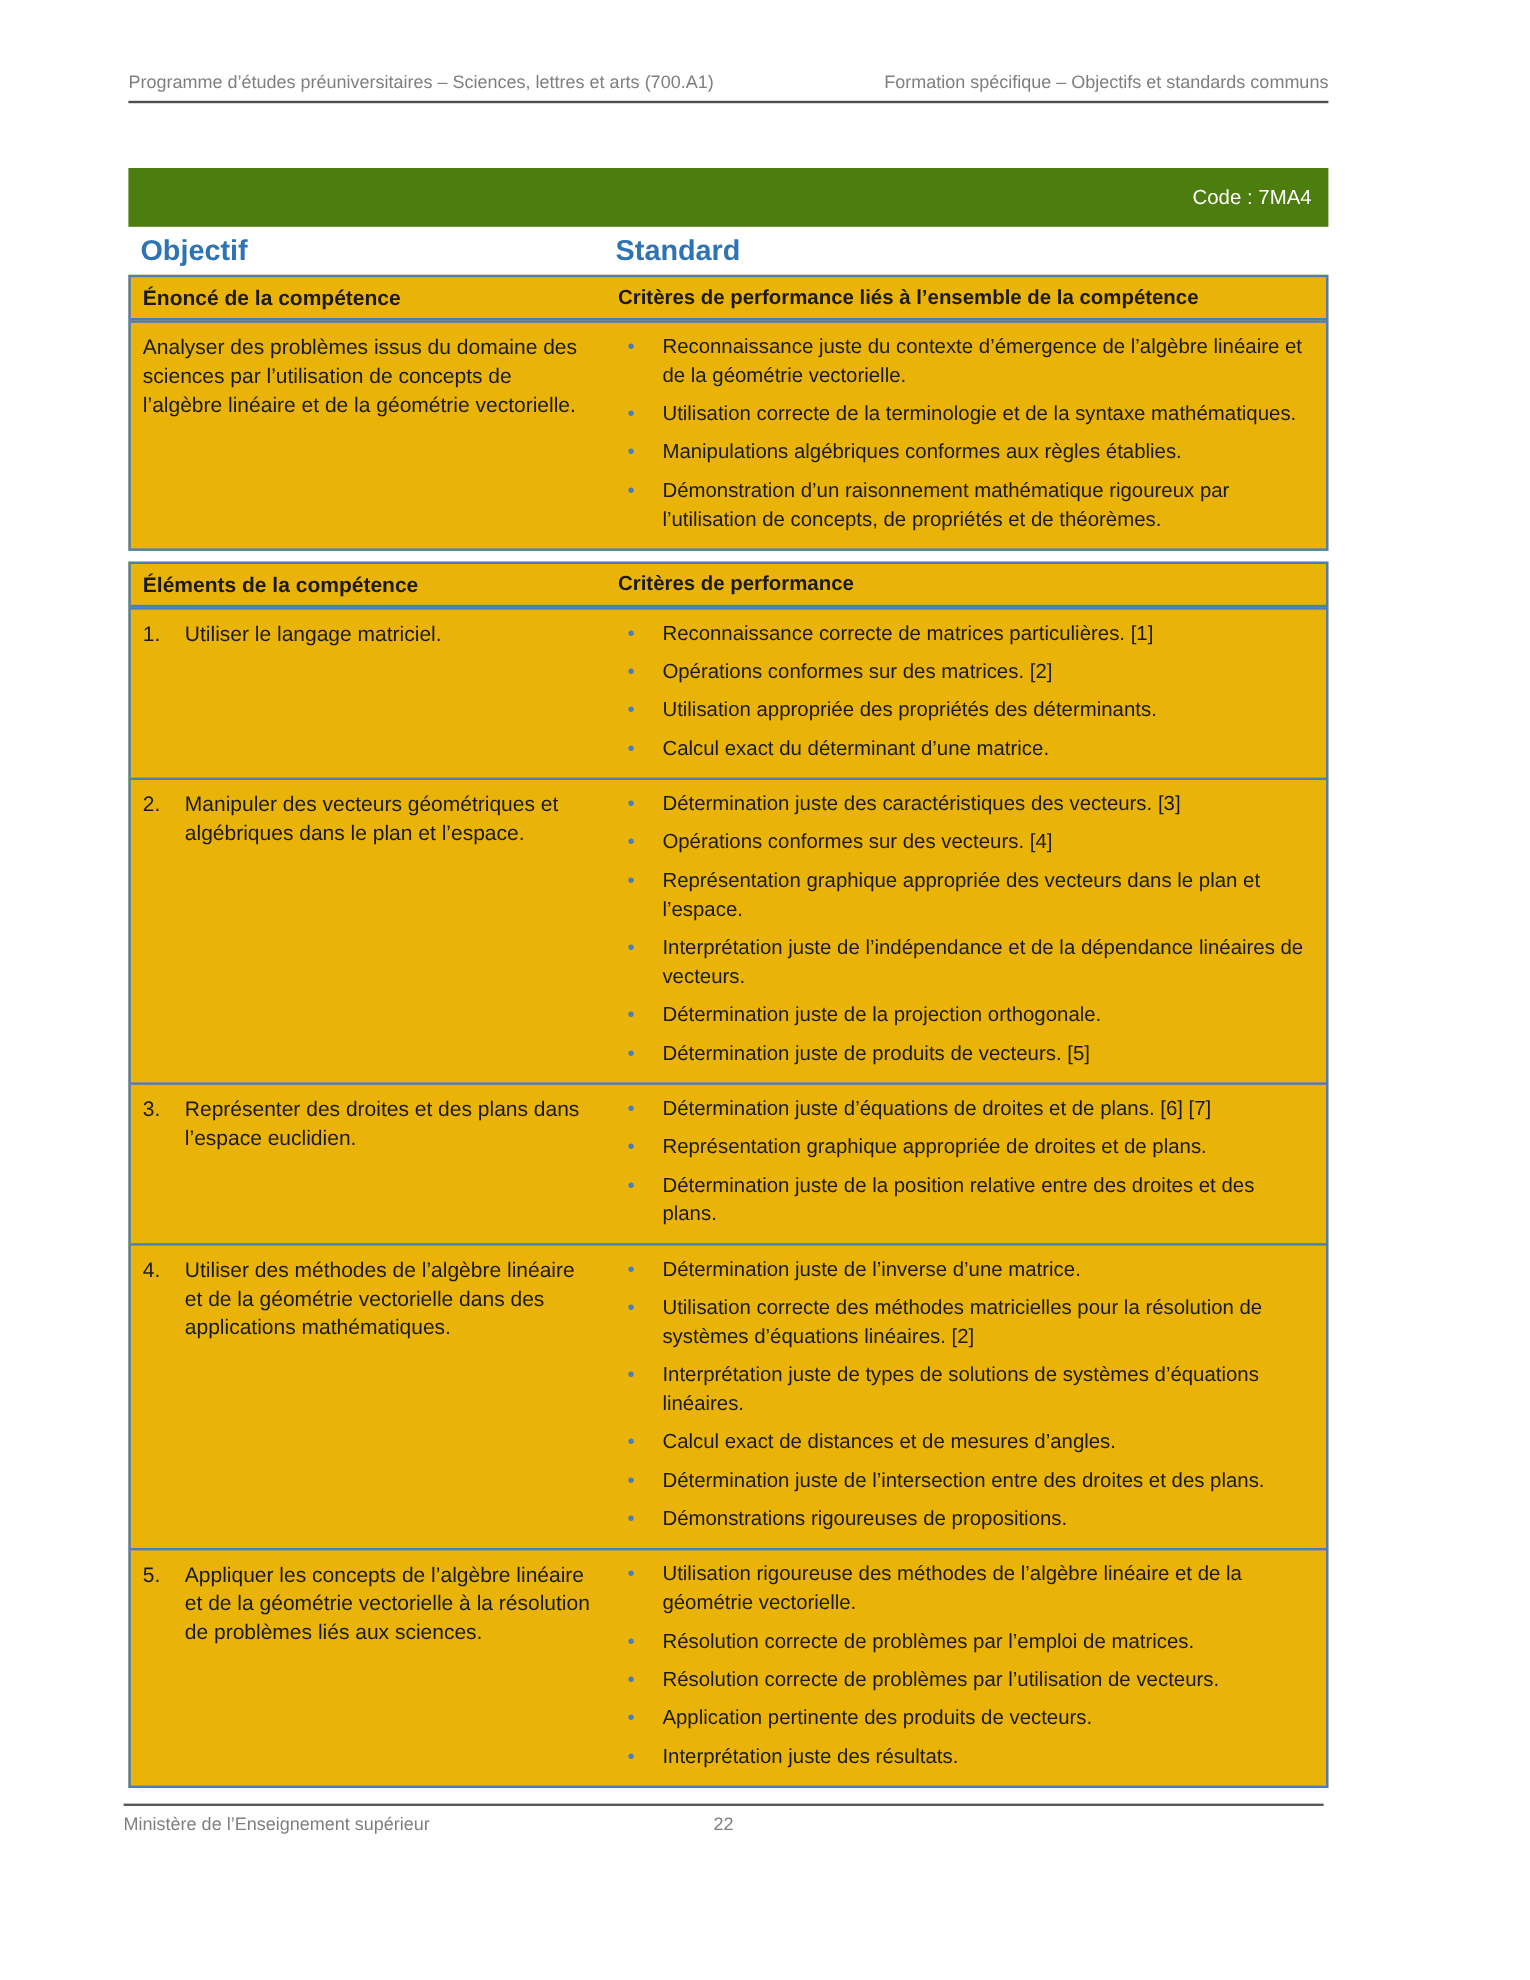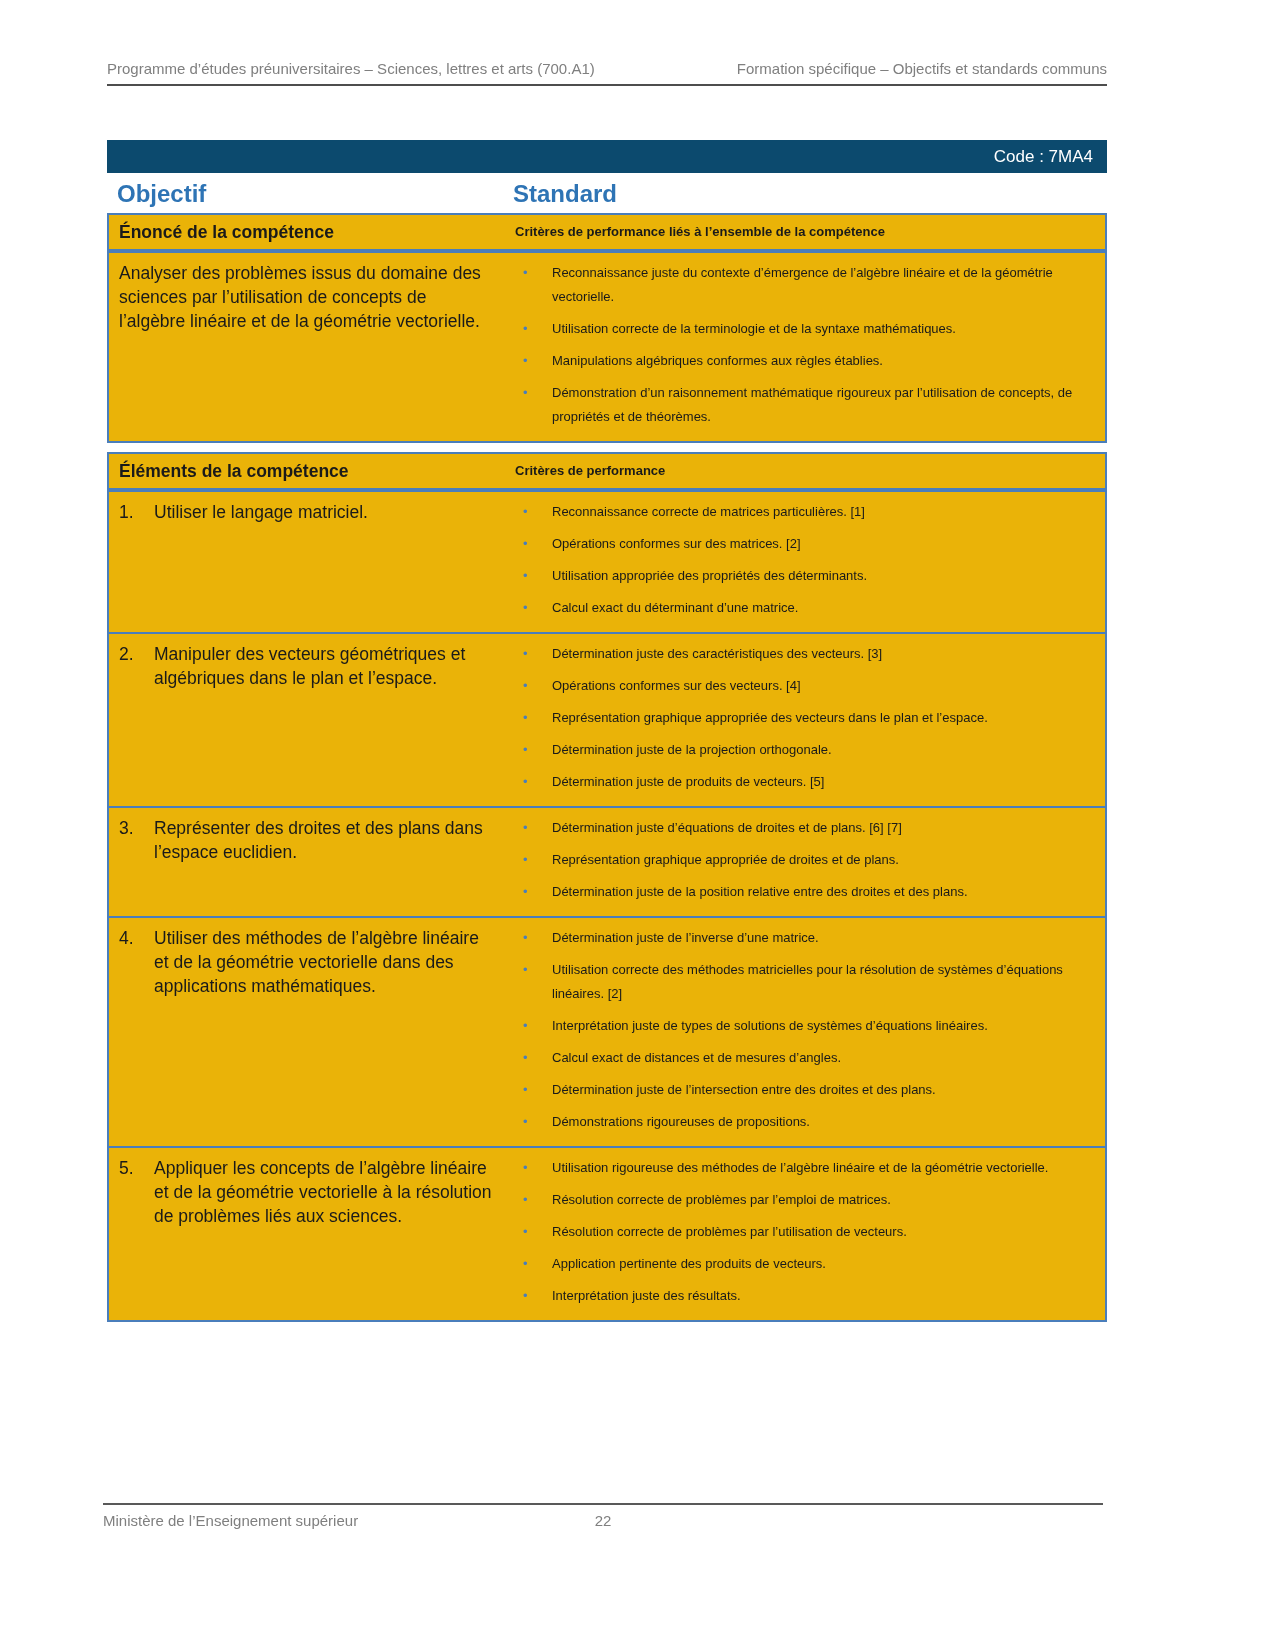--- a/index.html
+++ b/index.html
@@ -32,22 +32,22 @@
     padding-top: 60px;
     padding-bottom: 7px;
     border-bottom: 2px solid #4d4d4d;
     color: #7f7f7f;
     font-size: 15px;
   }
 
   
   .code-bar {
     margin-top: 54px;
-    height: 33px;
-    background: #0c4a6e;
+    height: 49px;
+    background: #4d7c0f;
     color: #ffffff;
     display: flex;
     align-items: center;
     justify-content: flex-end;
     padding-right: 14px;
     font-size: 17px;
   }
 
   
   .col-titles {
@@ -83,21 +83,21 @@
   .cell-left {
     width: 406px;
     flex-shrink: 0;
     padding: 8px 18px 10px 10px;
     font-size: 17.5px;
     line-height: 24px;
   }
   .cell-right {
     flex: 1;
     padding: 8px 10px 4px 0;
-    font-size: 13px;
+    font-size: 17px;
     line-height: 24px;
   }
   .elem-cell { display: flex; }
   .elem-num { width: 35px; flex-shrink: 0; }
   .elem-text { flex: 1; }
 
   ul.criteria {
     list-style: none;
     margin: 0;
     padding: 0;
@@ -193,20 +193,21 @@
       <div class="trow">
         <div class="cell-left elem-cell">
           <span class="elem-num">2.</span>
           <span class="elem-text">Manipuler des vecteurs géométriques et algébriques dans le plan et l’espace.</span>
         </div>
         <div class="cell-right">
           <ul class="criteria">
               <li>Détermination juste des caractéristiques des vecteurs. [3]</li>
               <li>Opérations conformes sur des vecteurs. [4]</li>
               <li>Représentation graphique appropriée des vecteurs dans le plan et l’espace.</li>
+              <li>Interprétation juste de l’indépendance et de la dépendance linéaires de vecteurs.</li>
               <li>Détermination juste de la projection orthogonale.</li>
               <li>Détermination juste de produits de vecteurs. [5]</li>
             </ul>
         </div>
       </div>
 
       <div class="trow">
         <div class="cell-left elem-cell">
           <span class="elem-num">3.</span>
           <span class="elem-text">Représenter des droites et des plans dans l’espace euclidien.</span>

